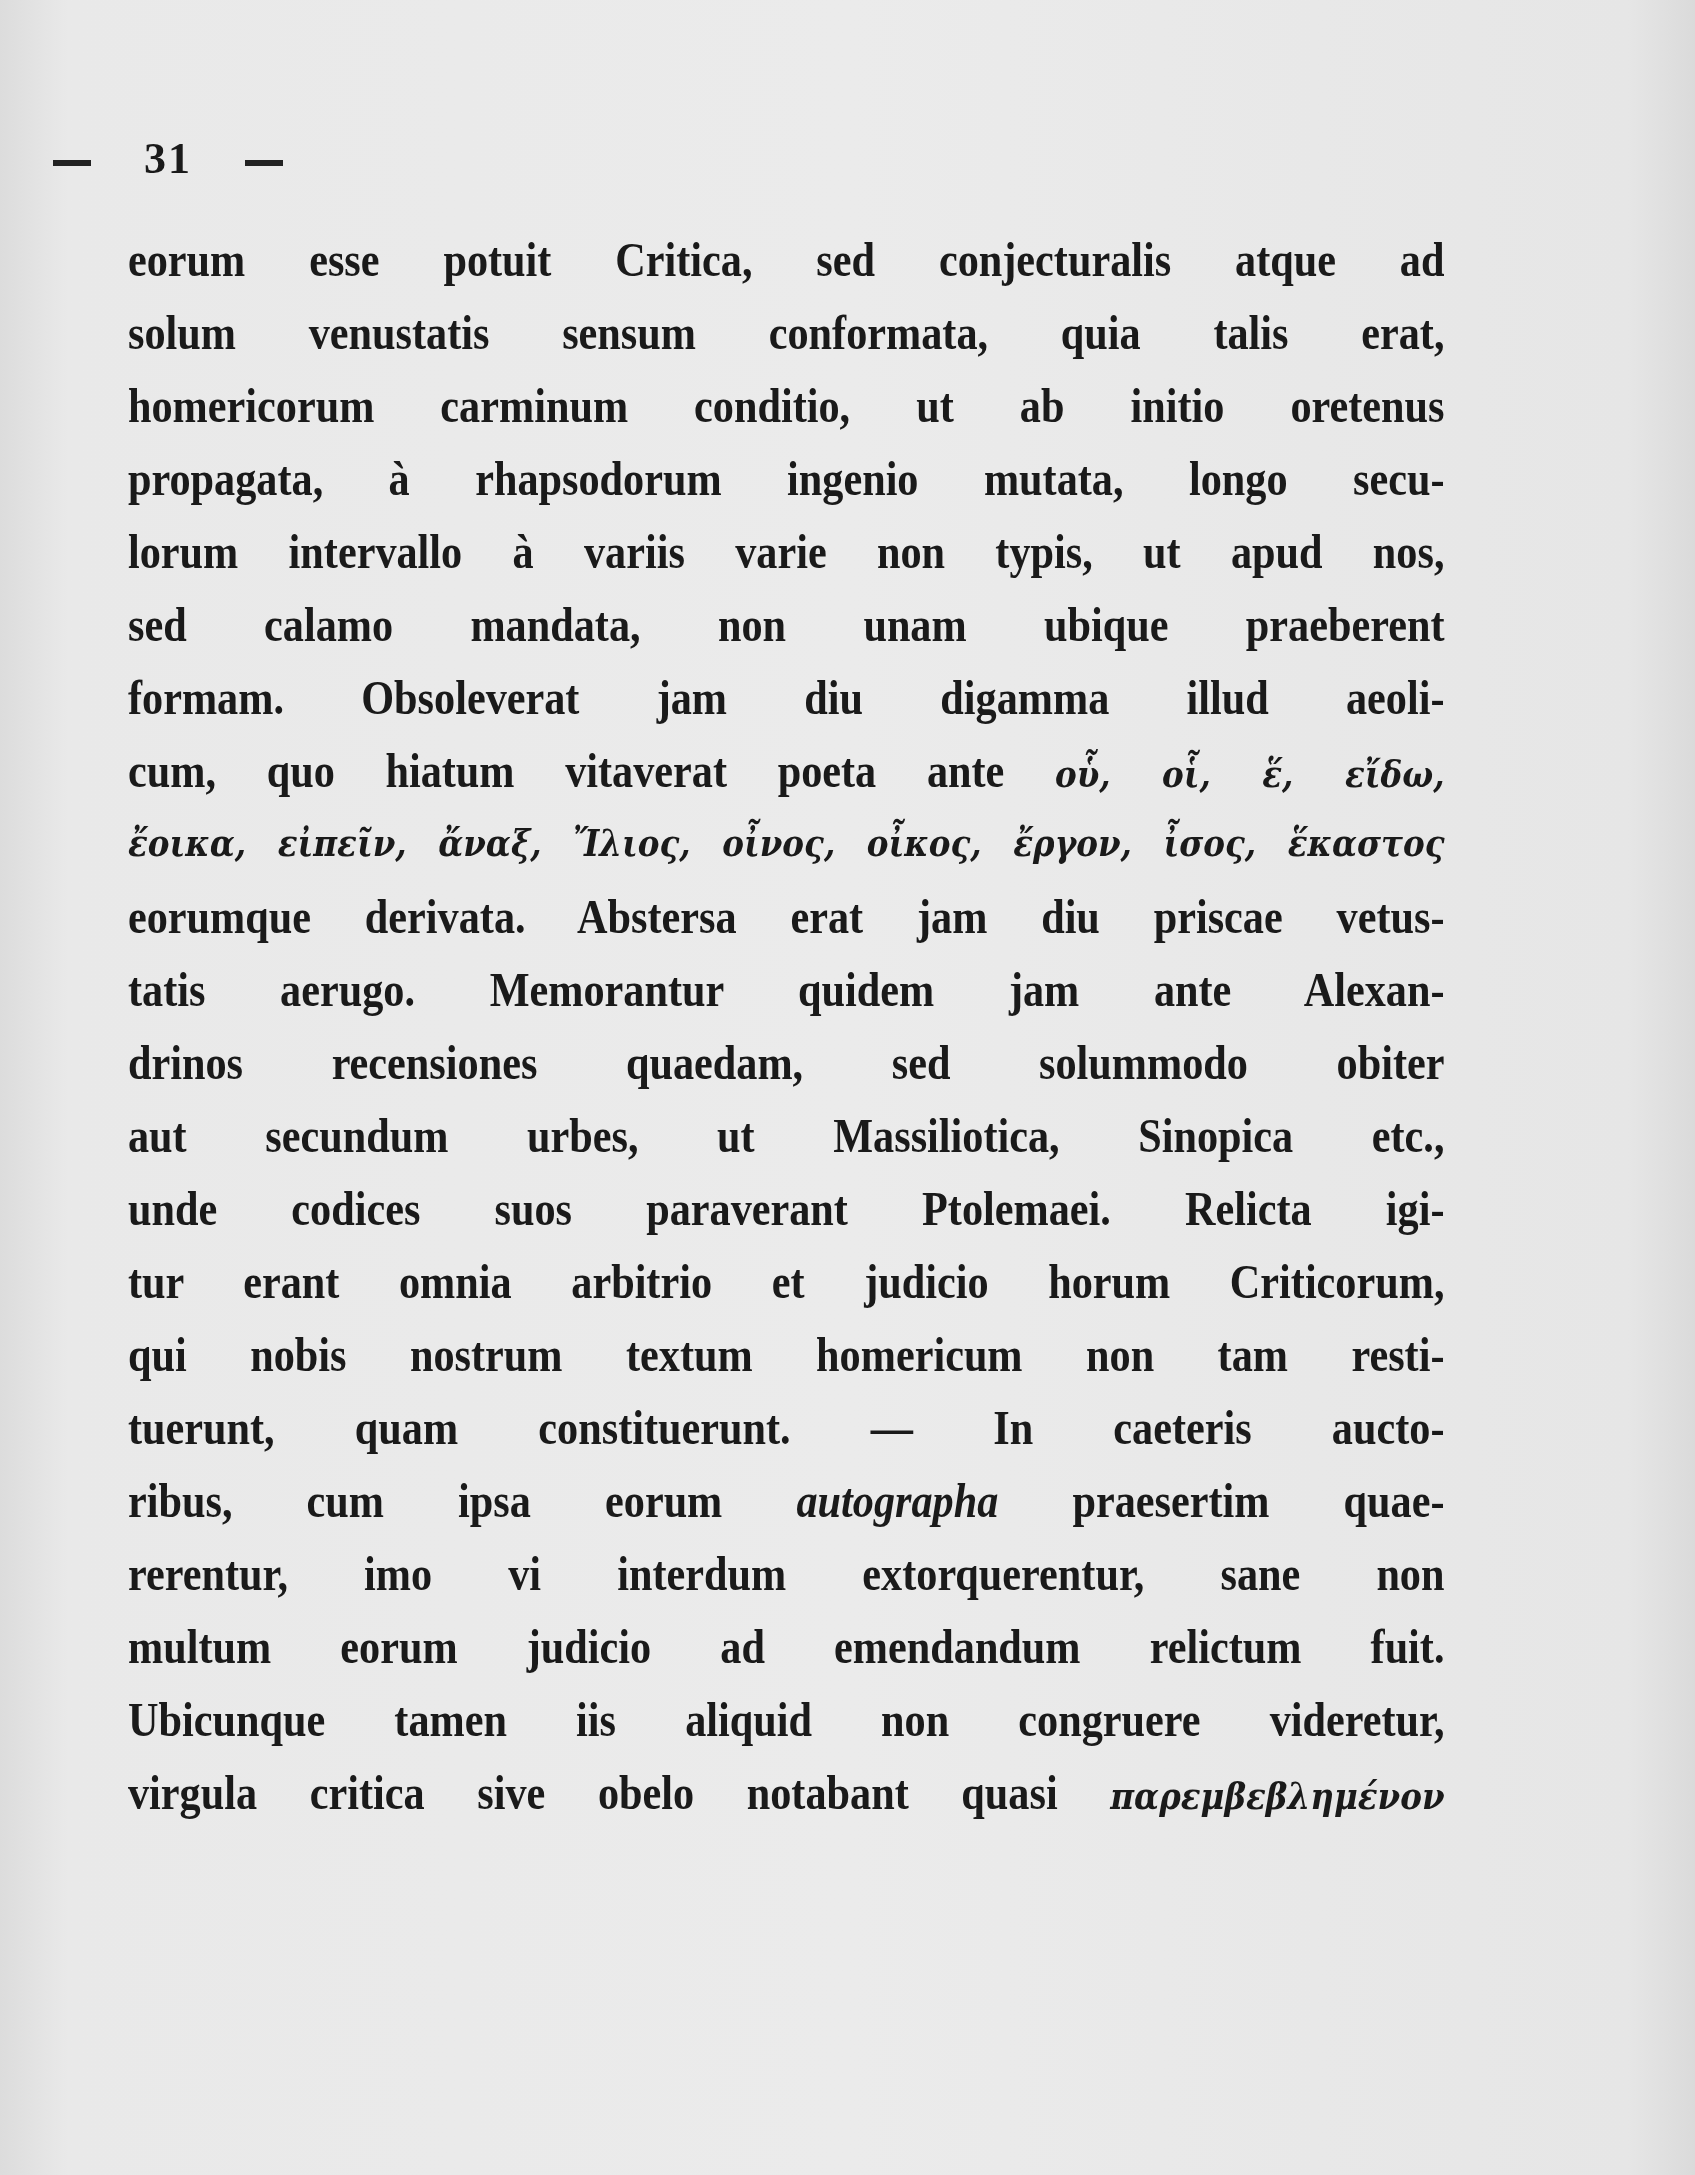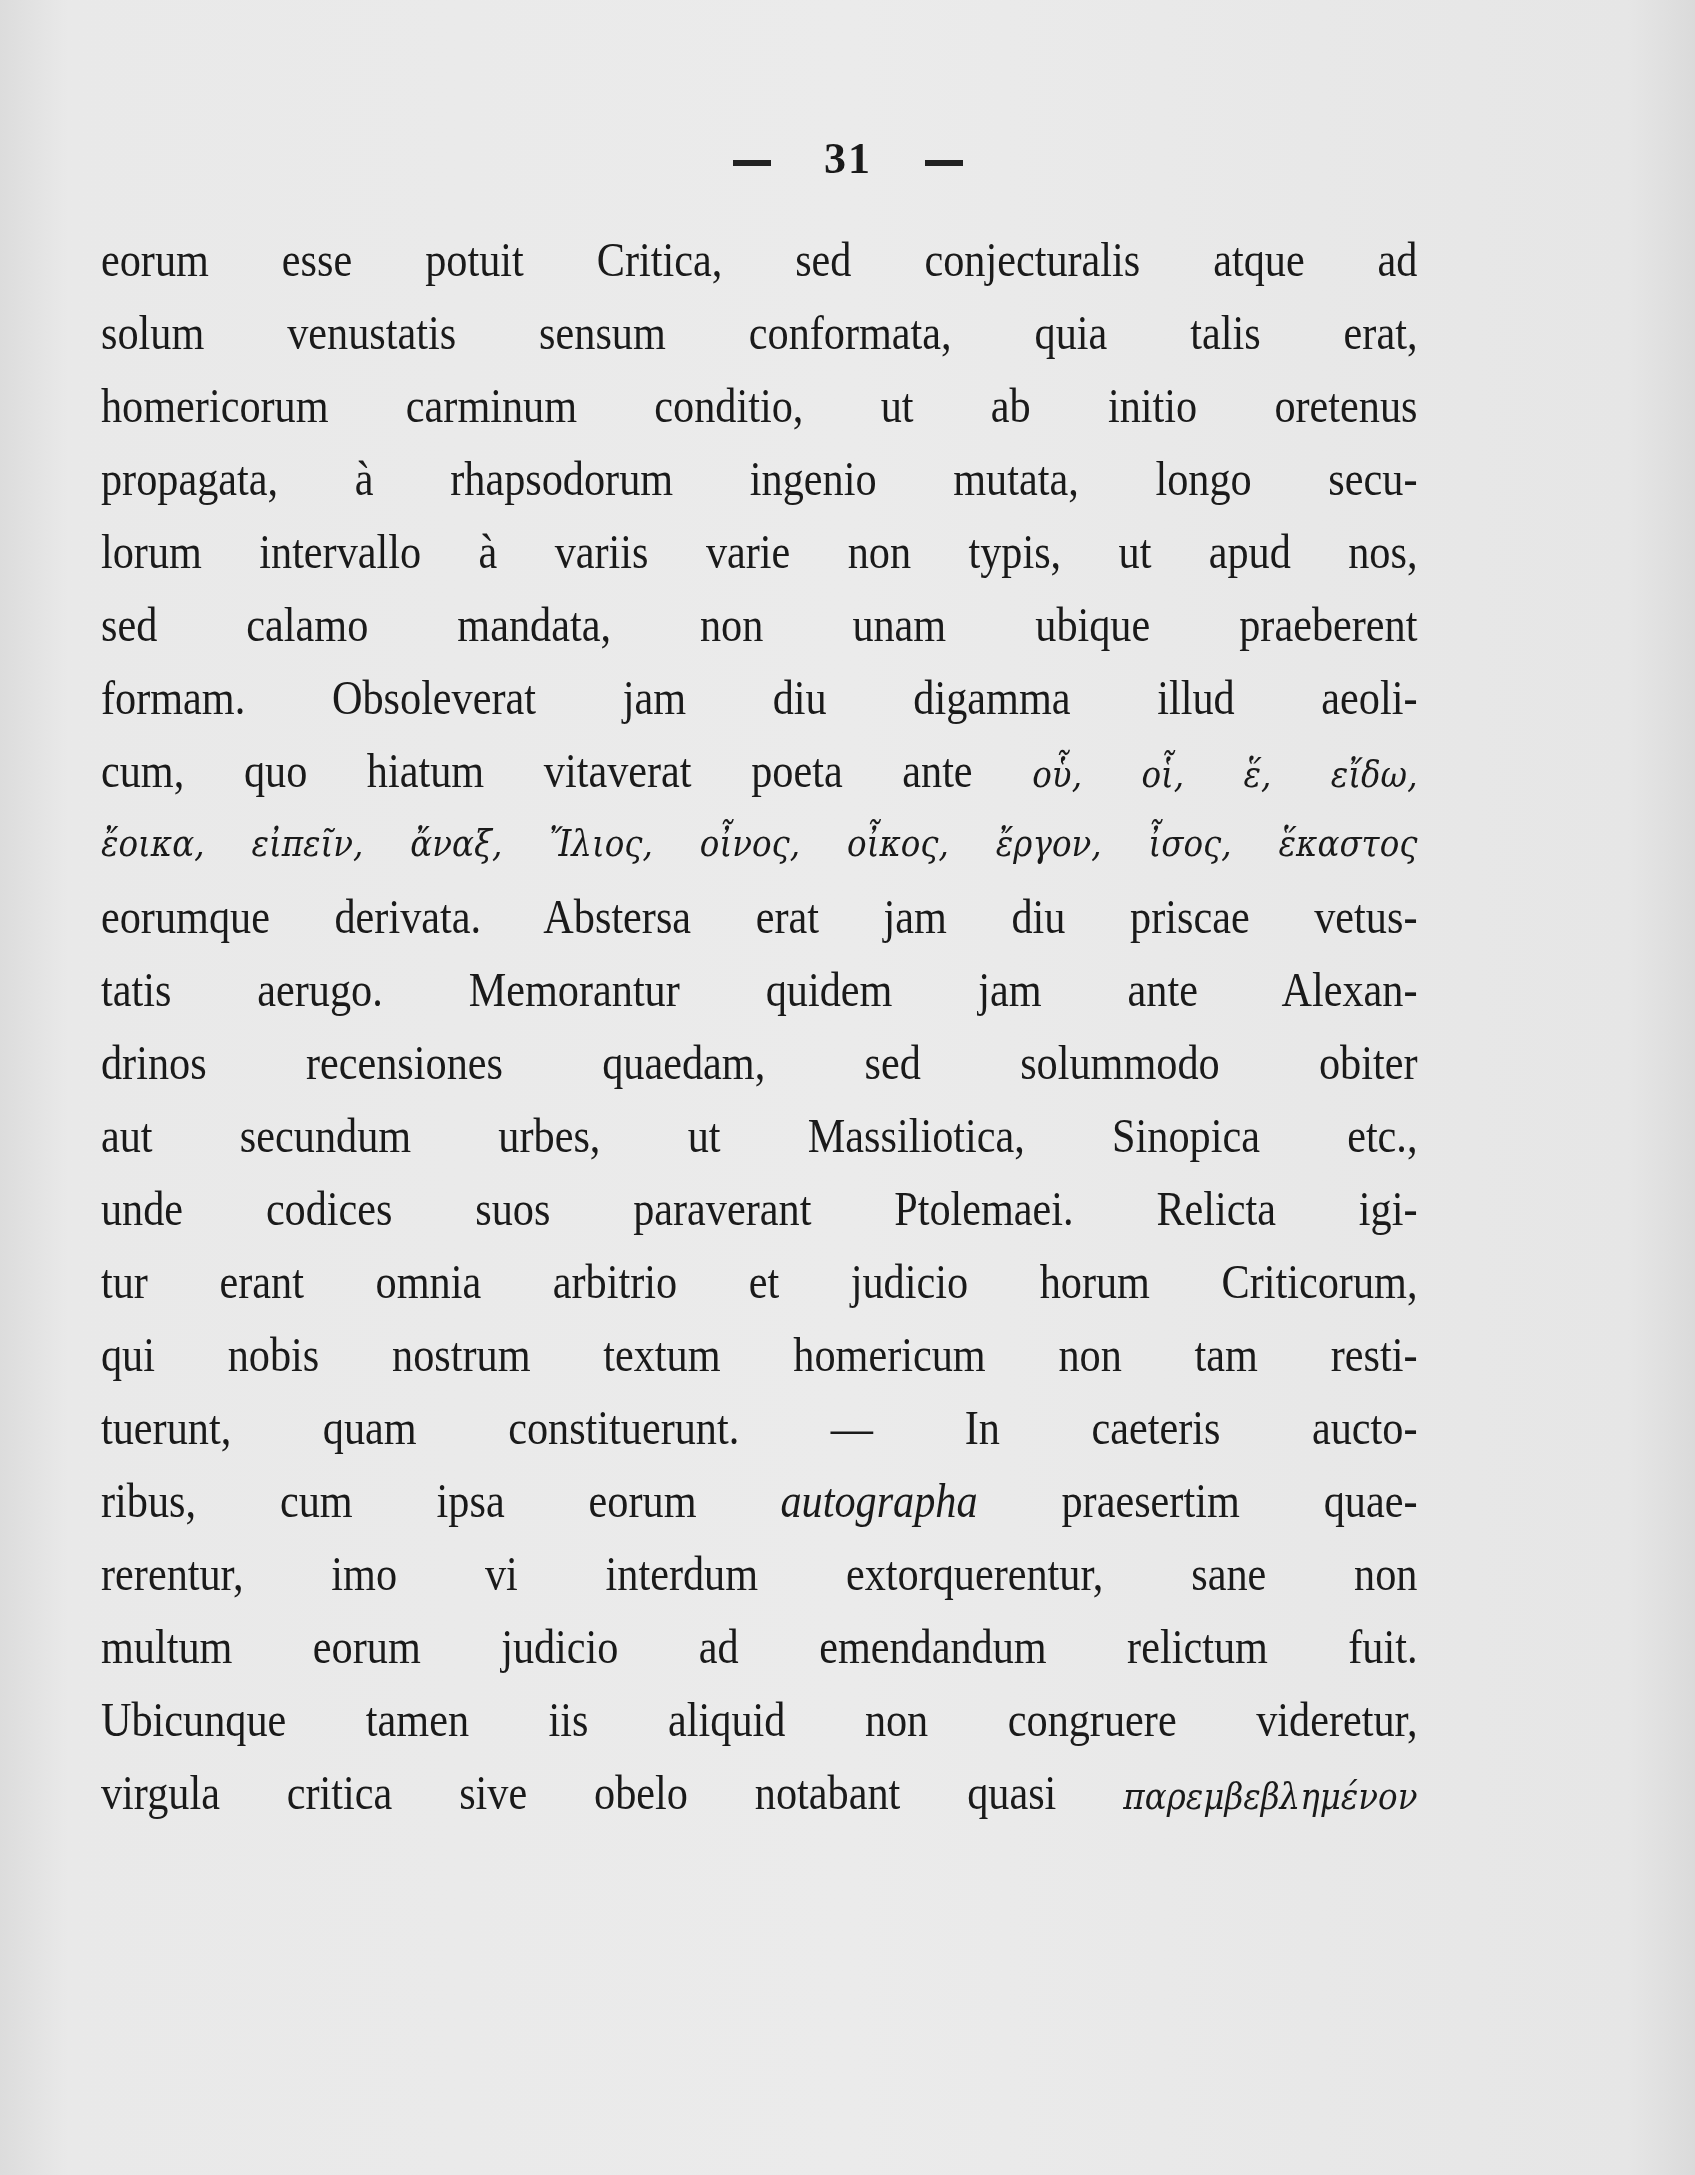--- a/index.html
+++ b/index.html
@@ -1,23 +1,23 @@
 <!DOCTYPE html>
 <html><head>
 <meta charset="utf-8">
 <style>
   html,body{margin:0;padding:0;}
   body{width:1696px;height:2176px;background:#e6e6e6;position:relative;overflow:hidden;
     font-family:"Liberation Serif","DejaVu Serif",serif;color:#1a1a1a;}
   .page{position:absolute;left:0;top:0;width:1696px;height:2176px;
     background:linear-gradient(90deg,#dcdcdc 0%,#e9e9e9 4%,#ebebeb 50%,#e6e6e6 96%,#dadada 100%);}
-  .pageno{position:absolute;top:133px;left:0;width:100%;text-align:center;
+  .pageno{position:absolute;top:133px;left:0;width:100%;text-align:left;
     font-size:44px;font-weight:bold;letter-spacing:1.9px;}
   .pageno .dash{display:inline-block;width:38px;height:5.8px;background:#222;vertical-align:middle;margin:0 53px;}
-  .body-text{position:absolute;left:101px;top:223px;width:1316px;}
+  .body-text{position:absolute;left:128px;top:223px;width:1316px;font-weight:bold;}
   .line{height:73px;line-height:73px;font-size:48px;text-align:justify;text-align-last:justify;
     white-space:nowrap;transform:scaleX(0.88);transform-origin:left center;width:1496px;display:block;}
   .line.last{text-align-last:justify;}
   .greek{font-family:"DejaVu Serif",serif;font-style:italic;font-size:37px;}
   .it{font-style:italic;}
 </style>
 </head>
 <body>
 
 <div class="page">

